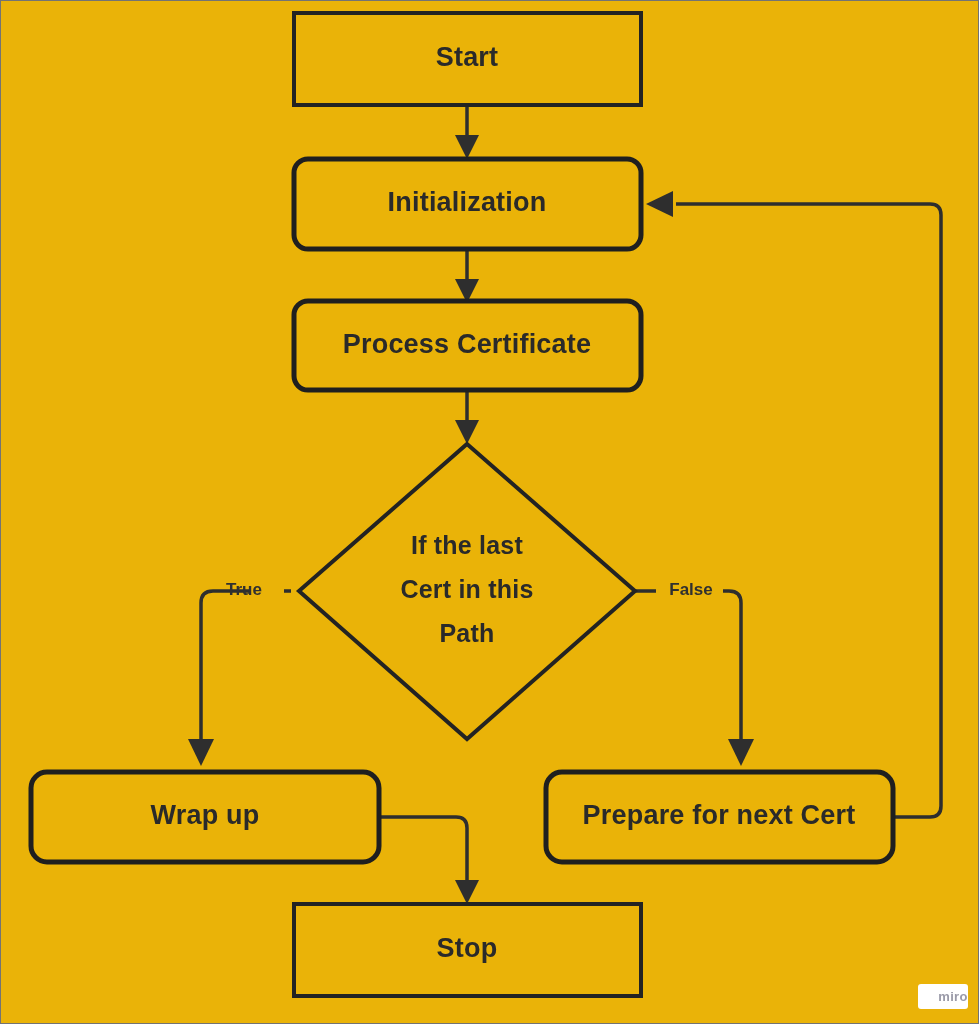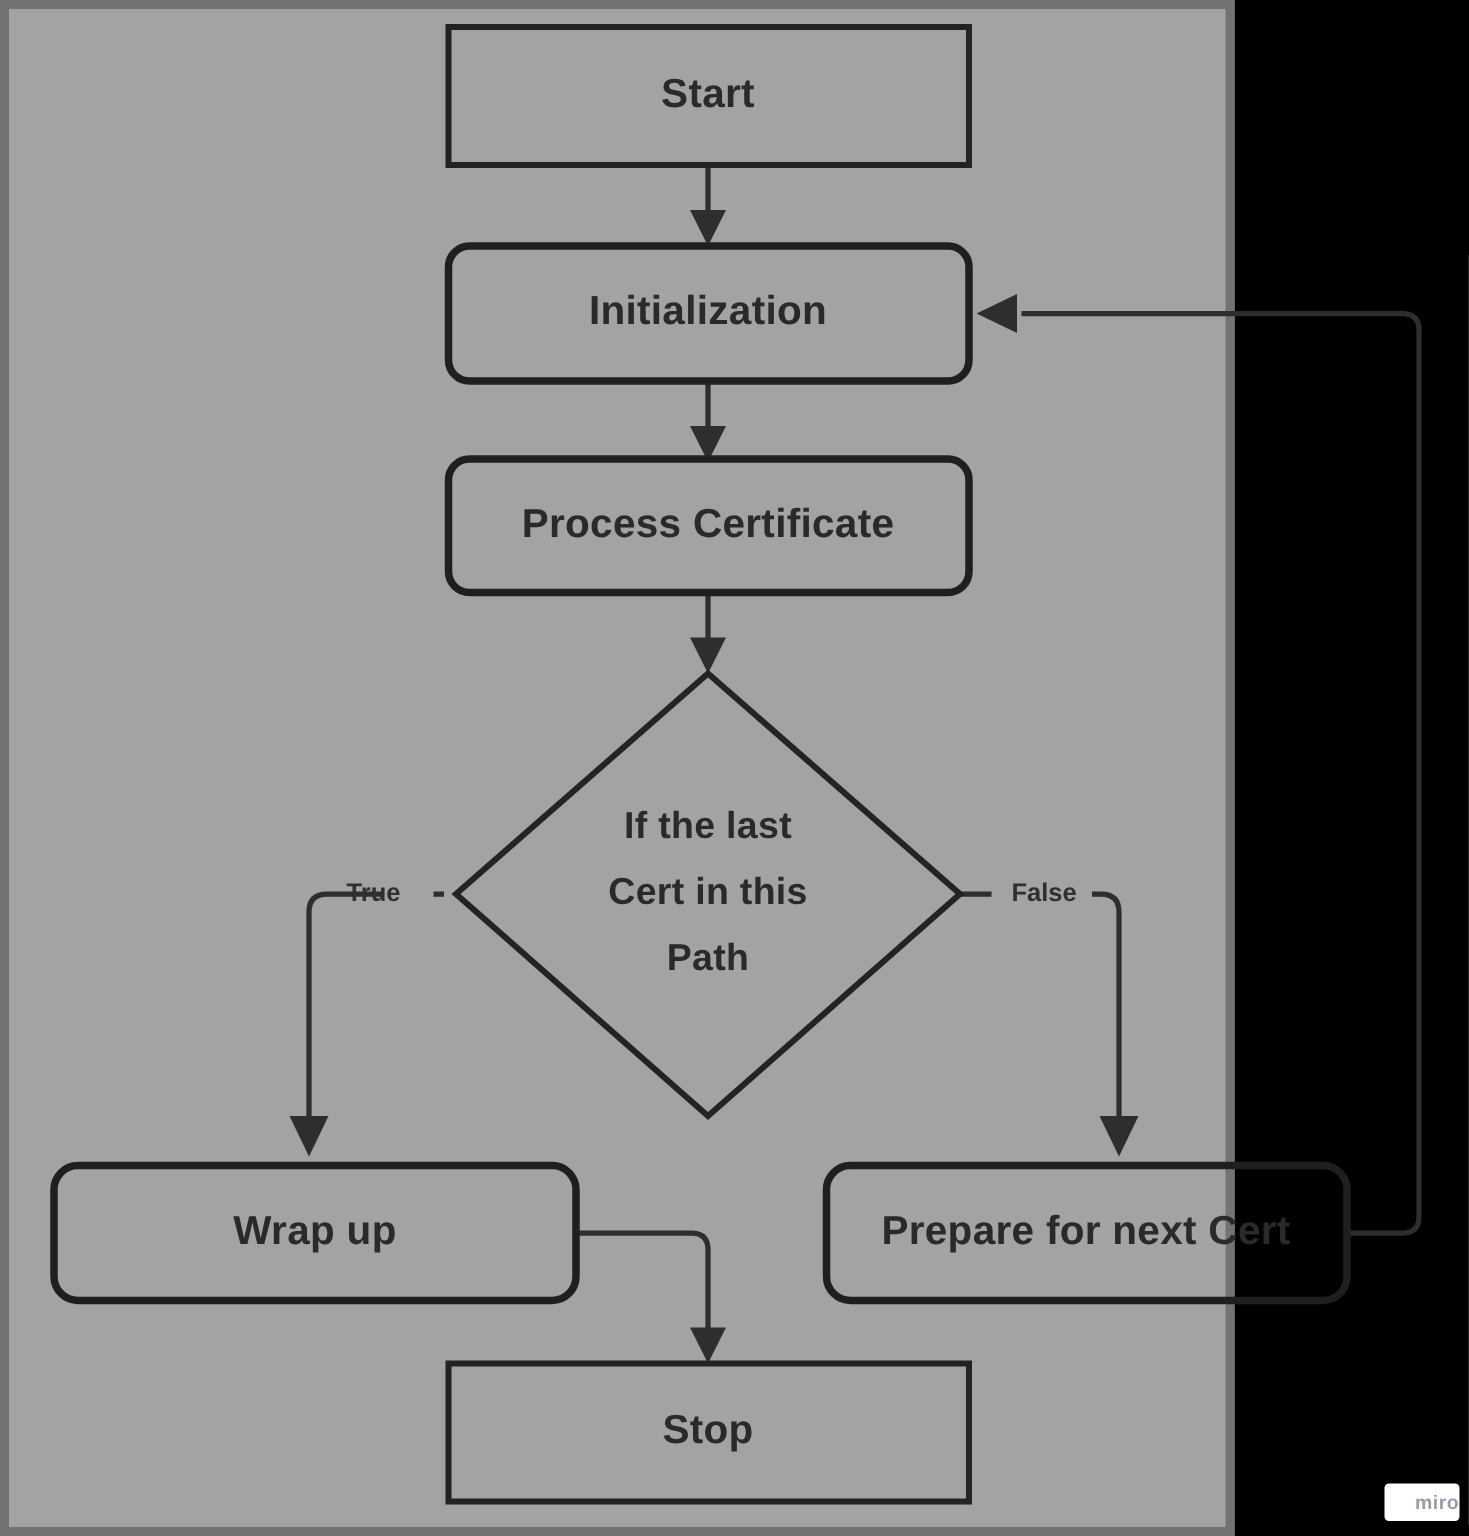--- a/index.html
+++ b/index.html
@@ -9,25 +9,25 @@
     background: #000000;
   }
   body {
     width: 979px;
     height: 1024px;
     overflow: hidden;
     font-family: "Liberation Sans", sans-serif;
   }
   #canvas {
     position: relative;
-    width: 823px;
+    width: 979px;
     height: 1024px;
-    background: #a3a3a3;
+    background: #eab308;
     box-sizing: border-box;
-    border: 6px solid #737373;
+    border: 1px solid #737373;
   }
   svg.diagram {
     position: absolute;
     top: 0;
     left: 0;
     width: 979px;
     height: 1024px;
     display: block;
   }
   .shape-stroke {

